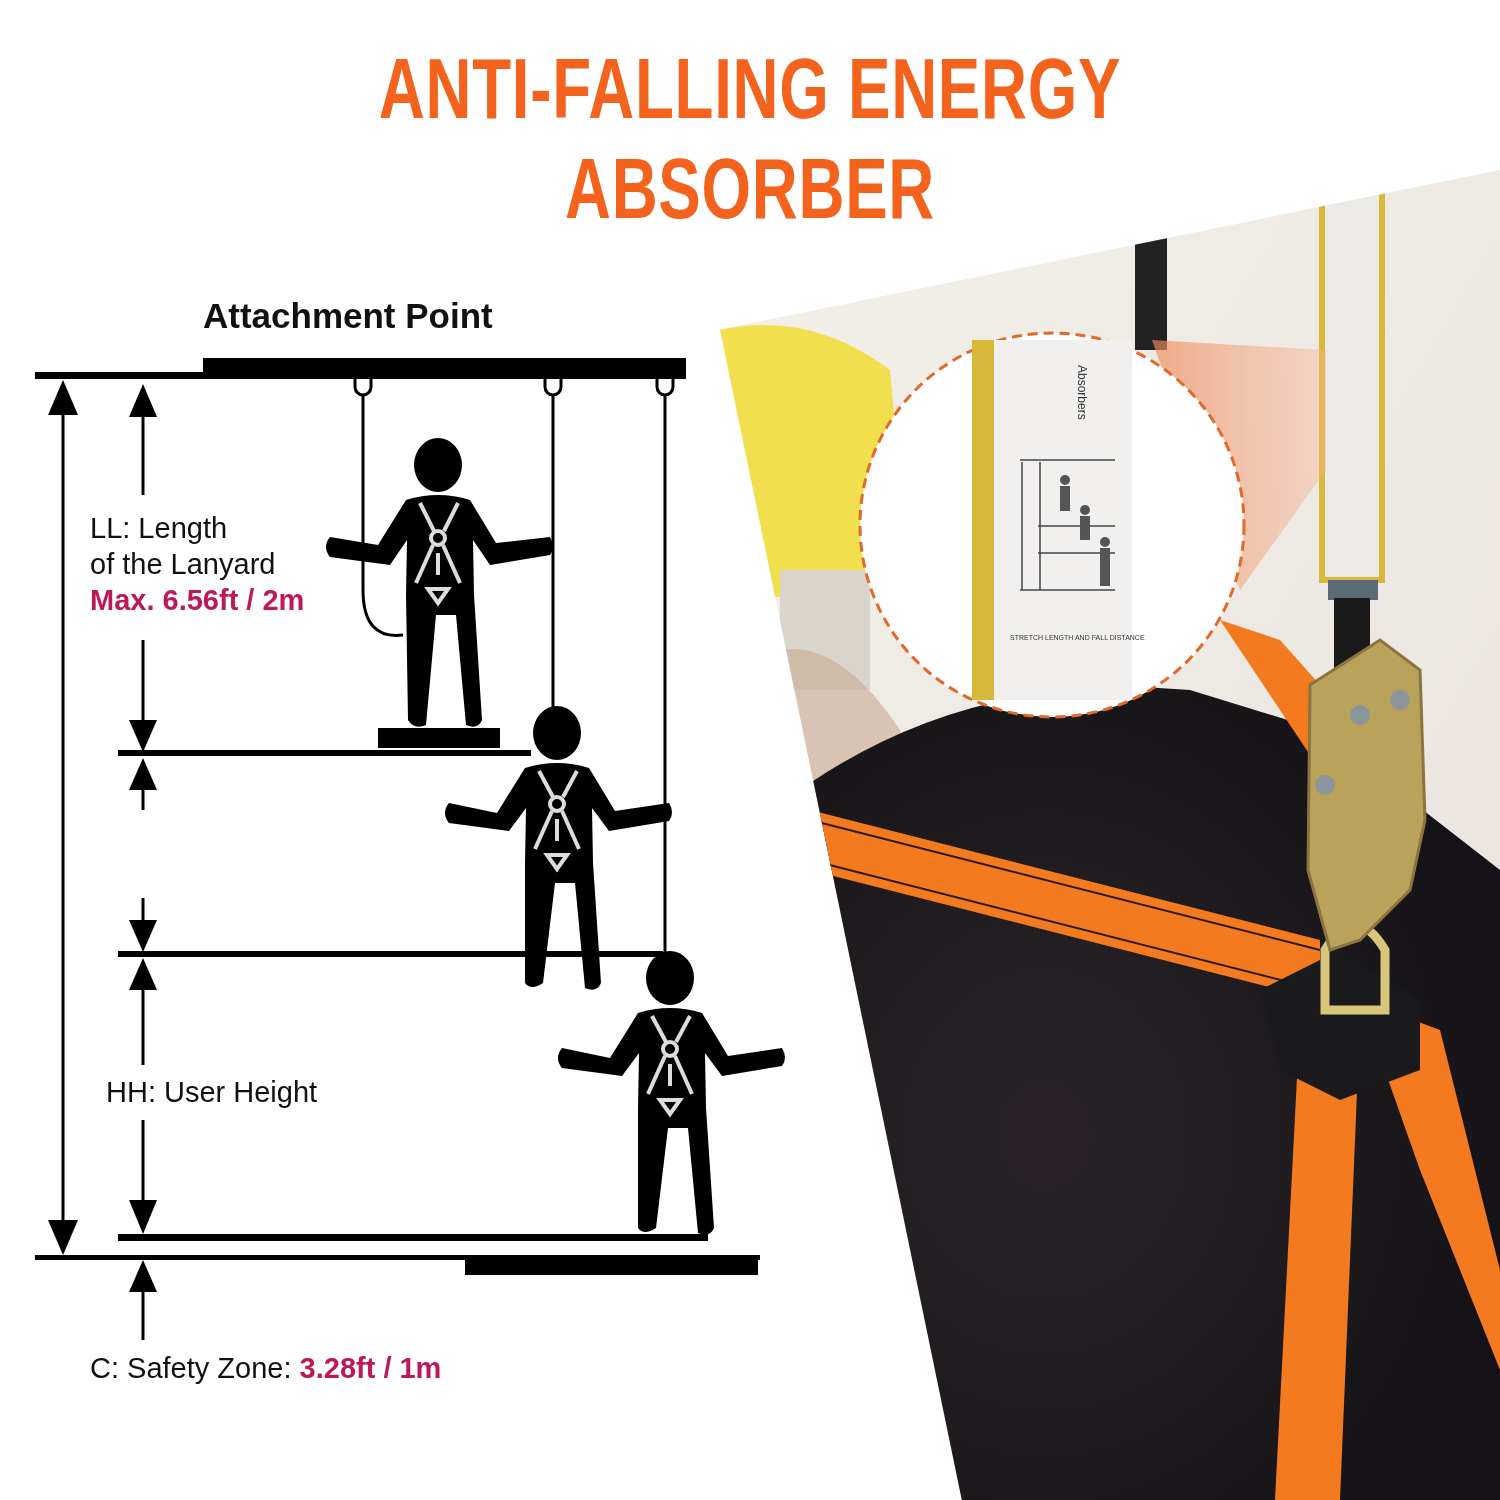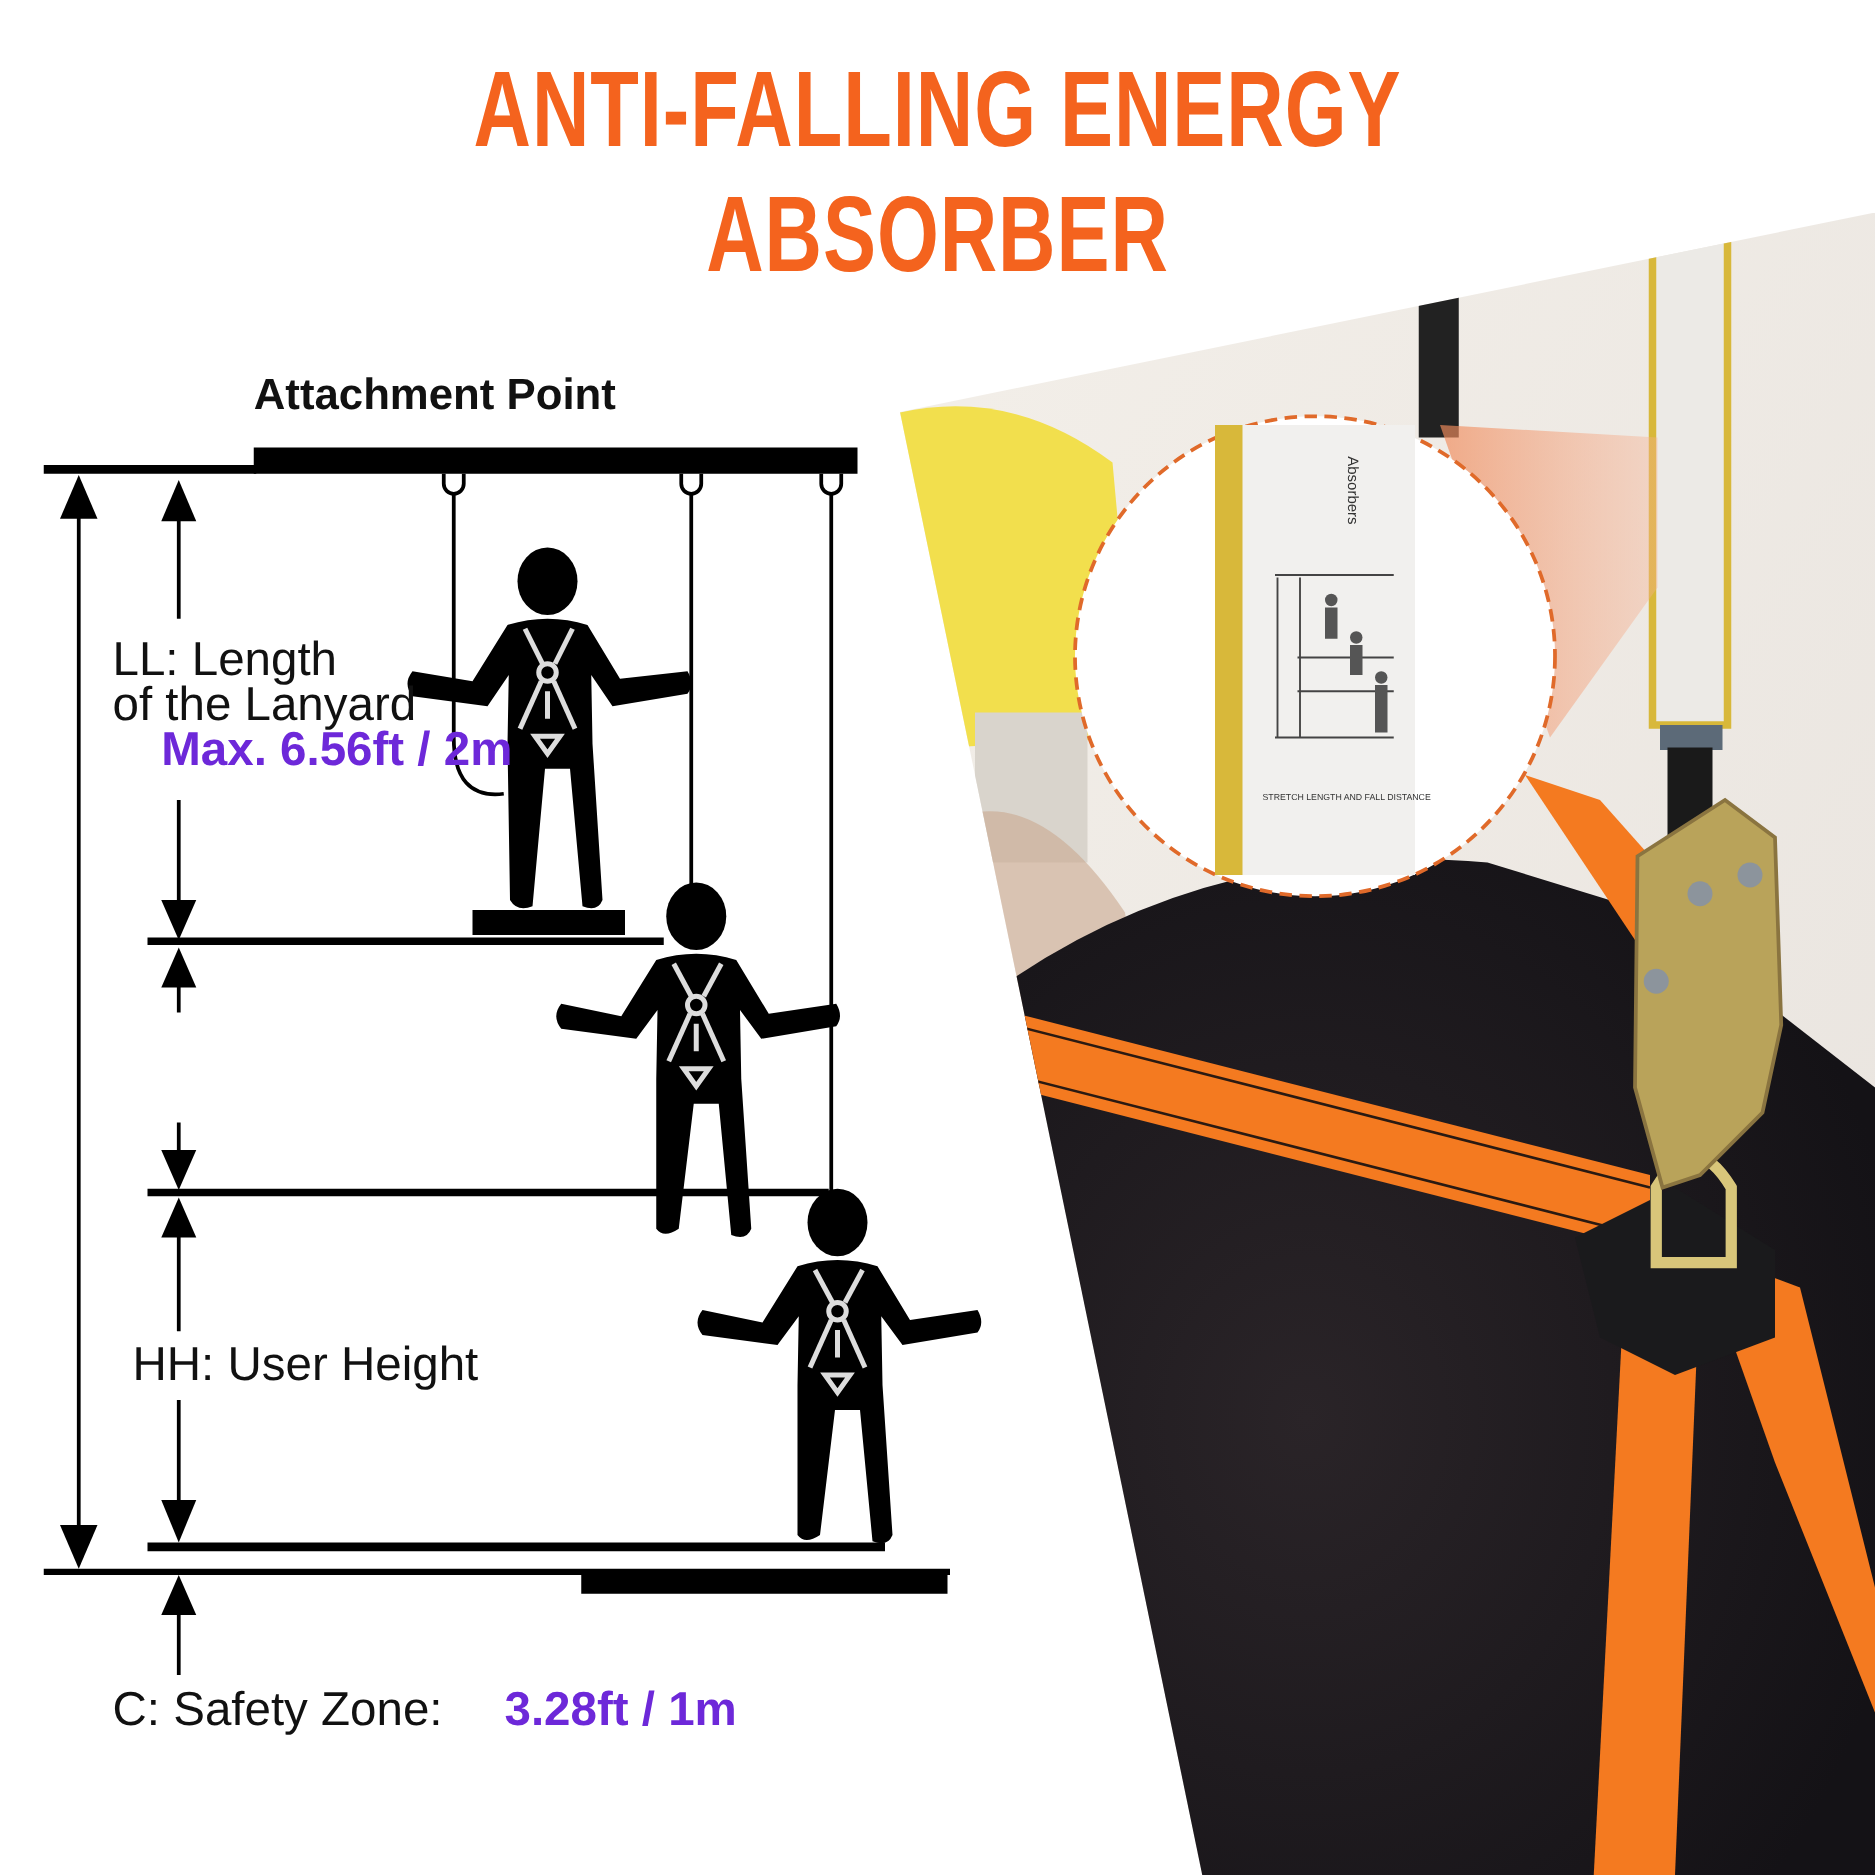--- a/index.html
+++ b/index.html
@@ -1,19 +1,19 @@
 <!DOCTYPE html>
 <html><head>
 <meta charset="utf-8">
 <style>
   html,body{margin:0;padding:0;background:#fff;}
   body{width:1500px;height:1500px;position:relative;overflow:hidden;font-family:"Liberation Sans",sans-serif;}
   .title{position:absolute;left:0;top:38px;width:1500px;text-align:center;color:#f4631e;font-family:"Liberation Sans",sans-serif;font-weight:bold;font-size:86px;letter-spacing:1px;transform:scaleX(0.74);transform-origin:center;line-height:100px;}
-  .lbl{position:absolute;color:#111;font-size:38px;line-height:36px;white-space:nowrap;}
-  .lbl .hi{color:#6d28d9;font-weight:bold;margin-left:39px;}
+  .lbl{position:absolute;color:#111;font-size:29px;line-height:36px;white-space:nowrap;}
+  .lbl .hi{color:#be185d;font-weight:bold;}
   .attach{position:absolute;left:203px;top:296px;font-size:35px;font-weight:bold;color:#111;}
   svg{position:absolute;left:0;top:0;}
   .photo{position:absolute;left:720px;top:170px;width:780px;height:1330px;overflow:hidden;
     clip-path:polygon(0 12%, 100% 0, 100% 100%, 31% 100%);}
 </style>
 </head>
 <body>
 
 <div class="title">ANTI-FALLING ENERGY ABSORBER</div>
 

